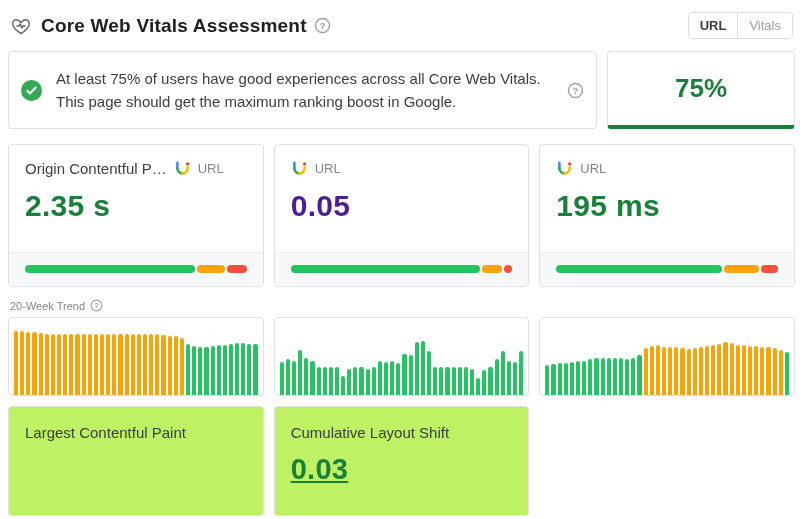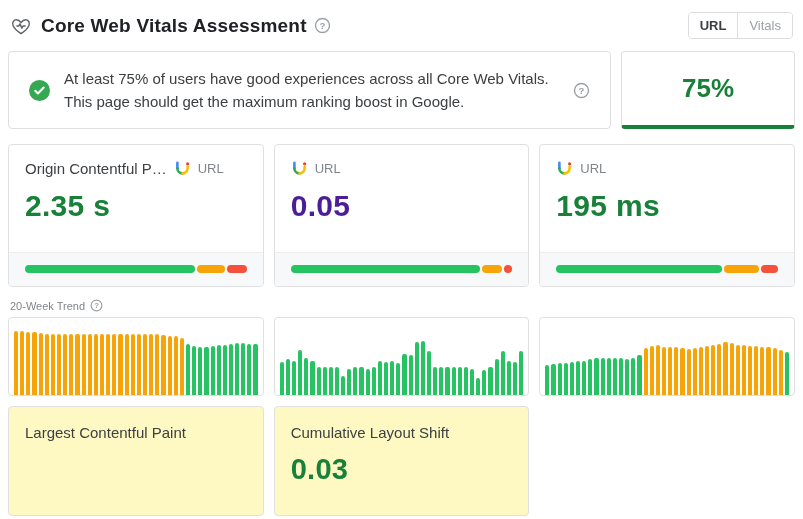--- a/index.html
+++ b/index.html
@@ -12,23 +12,23 @@
   .page-title { font-size: 19px; font-weight: 700; color: #202124; letter-spacing: .2px; }
   .help { display: inline-flex; margin-left: 7px; cursor: pointer; }
   .spacer { flex: 1; }
   .seg-toggle { display: inline-flex; border: 1px solid #dadce0; border-radius: 4px; overflow: hidden; background: #fff; }
   .seg-toggle .seg { font-size: 13px; padding: 5px 11px; cursor: pointer; background: #fff; border: none; font-family: inherit; }
   .seg-toggle .seg.sel { font-weight: 700; color: #3c4043; }
   .seg-toggle .seg.unsel { color: #9aa0a6; border-left: 1px solid #dadce0; }
 
   
   .assess-row { display: flex; gap: 10px; margin-bottom: 15px; }
-  .msg-card { flex: 1; display: flex; align-items: center; gap: 14px; border: 1px solid #e0e0e0; border-radius: 4px; background: #fff; padding: 14px 20px; height: 78px; }
+  .msg-card { flex: 1; display: flex; align-items: center; gap: 14px; border: 1px solid #e0e0e0; border-radius: 4px; background: #fff; padding: 14px 12px; height: 78px; }
   .msg-text { font-size: 15px; line-height: 1.55; color: #3c4043; flex: 1; }
-  .score-card { width: 174px; height: 78px; border: 1px solid #e0e0e0; border-bottom: 4px solid #188038; border-radius: 4px; background: #fff; display: flex; align-items: center; justify-content: center; }
+  .score-card { width: 188px; height: 78px; border: 1px solid #e0e0e0; border-bottom: 4px solid #188038; border-radius: 4px; background: #fff; display: flex; align-items: center; justify-content: center; }
   .score-value { font-size: 26px; font-weight: 700; }
 
   
   .grid3 { display: grid; grid-template-columns: repeat(3, 1fr); gap: 10px; }
 
   
   .mcard { border: 1px solid #e0e0e0; border-radius: 4px; background: #fff; overflow: hidden; display: flex; flex-direction: column; height: 143px; }
   .mcard-body { padding: 15px 16px 0; flex: 1; }
   .mtitle-row { display: flex; align-items: center; gap: 7px; }
   .mtitle { font-size: 15px; font-weight: 500; color: #3c4043; white-space: nowrap; }
@@ -38,21 +38,21 @@
   .dist { display: flex; gap: 2px; height: 8px; }
   .dist > div { border-radius: 4px; }
 
   
   .trend-label-row { display: flex; align-items: center; gap: 5px; margin: 12px 0 5px 2px; font-size: 11px; color: #80868b; }
   .trend-card { border: 1px solid #e0e0e0; border-radius: 4px; background: #fff; height: 79px; display: flex; align-items: flex-end; gap: 2px; padding: 8px 5px 0; overflow: hidden; }
   .trend-card .tbar { flex: 1; border-radius: 2px 2px 0 0; min-width: 2px; }
 
   
   .bottom-row { margin-top: 10px; }
-  .bcard { border: 1px solid #e0e0e0; border-radius: 4px; background: #fef9c3; height: 110px; padding: 17px 16px; }
+  .bcard { border: 1px solid #e0e0e0; border-radius: 4px; background: #bef264; height: 110px; padding: 17px 16px; }
   .btitle { font-size: 15px; font-weight: 500; color: #3c4043; }
   .bvalue { font-size: 29px; font-weight: 700; margin-top: 12px; letter-spacing: .3px; }
 </style>
 </head>
 <body>
 
 <div class="header">
   <span class="hicon">
     <svg width="22" height="22" viewBox="0 0 24 24" fill="none" stroke="#5f6368" stroke-width="1.6" stroke-linecap="round" stroke-linejoin="round">
       <path d="M12 20.2C7.6 17.4 4.6 14.4 3.3 11.4 2 8.3 3.9 5.2 7 5.2c2 0 3.6 1.1 5 3.1 1.4-2 3-3.1 5-3.1 3.1 0 5 3.1 3.7 6.2-1.3 3-4.3 6-8.7 9z"></path>
@@ -309,15 +309,15 @@
       <div class="tbar" style="height: 62%; background: rgb(38, 195, 98);"></div>
     </div>
 </div>
 
 <div class="grid3 bottom-row">
   <div class="bcard">
     <div class="btitle">Largest Contentful Paint</div>
   </div>
   <div class="bcard">
     <div class="btitle">Cumulative Layout Shift</div>
-    <div class="bvalue" style="color: rgb(24, 128, 56);">0.03</div>
+    <div class="bvalue" style="color: rgb(24, 128, 56); text-decoration: underline;">0.03</div>
   </div>
 </div>
 
 </body></html>

